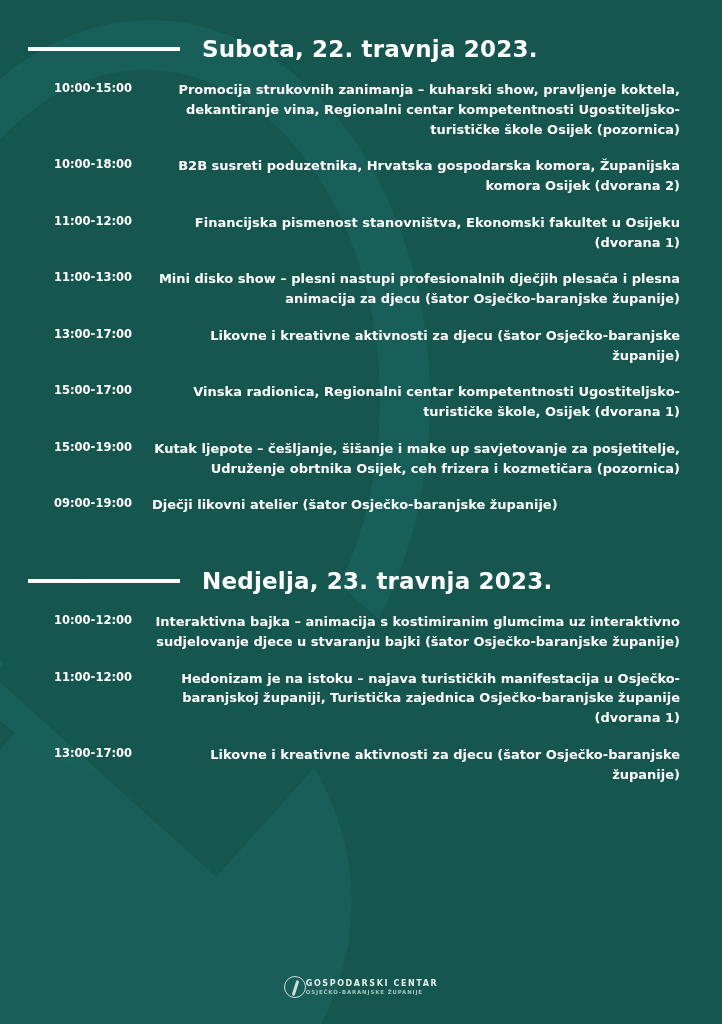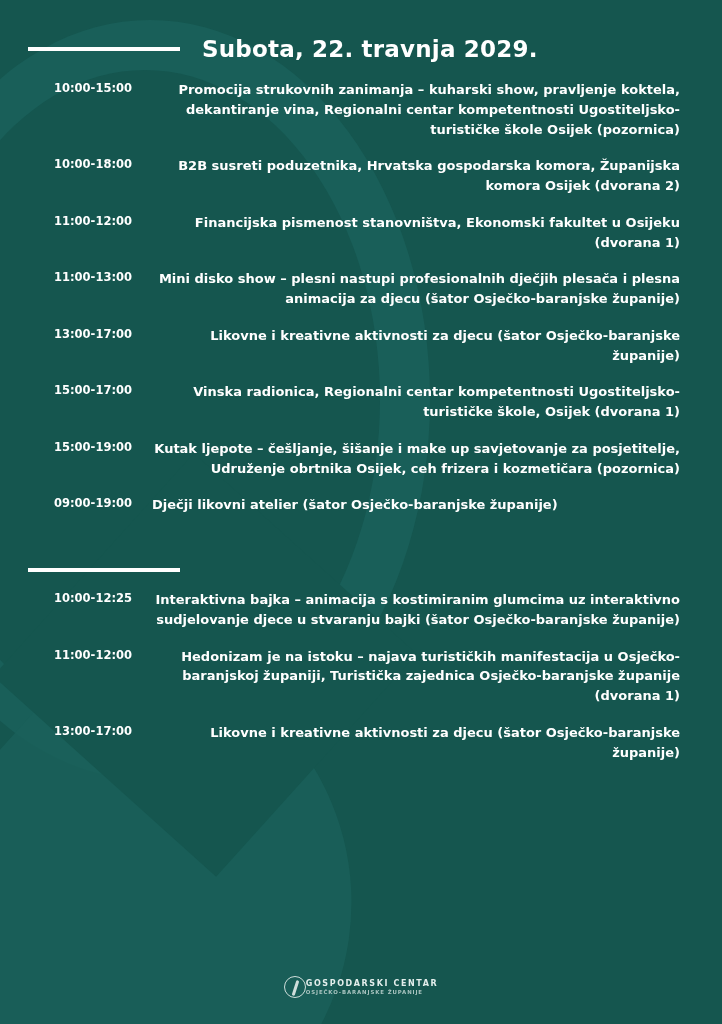--- a/index.html
+++ b/index.html
@@ -173,21 +173,21 @@
 
   <div class="bg-shape bg-arc-outer"></div>
   <div class="bg-shape bg-arc-inner"></div>
   <div class="bg-shape bg-wedge"></div>
   <div class="bg-shape bg-wedge2"></div>
 
   <div class="content">
 
     <div class="day-head">
       <div class="rule"></div>
-      <div class="day-title">Subota, 22. travnja 2029.</div>
+      <div class="day-title">Subota, 22. travnja 2023.</div>
     </div>
 
     <div class="schedule">
       <div class="rows">
 
         <div class="row">
           <div class="time">10:00-15:00</div>
           <div class="divider"></div>
           <div class="desc">Promocija strukovnih zanimanja – kuharski show, pravljenje koktela, dekantiranje vina, Regionalni centar kompetentnosti Ugostiteljsko-turističke škole  Osijek (pozornica)</div>
         </div>
@@ -232,27 +232,28 @@
           <div class="time">09:00-19:00</div>
           <div class="divider"></div>
           <div class="desc">Dječji likovni atelier (šator Osječko-baranjske županije)</div>
         </div>
 
       </div>
     </div>
 
     <div class="day-head">
       <div class="rule"></div>
+      <div class="day-title">Nedjelja, 23. travnja 2023.</div>
     </div>
 
     <div class="schedule">
       <div class="rows">
 
         <div class="row">
-          <div class="time">10:00-12:25</div>
+          <div class="time">10:00-12:00</div>
           <div class="divider"></div>
           <div class="desc">Interaktivna bajka – animacija s kostimiranim glumcima uz interaktivno sudjelovanje djece u stvaranju bajki (šator Osječko-baranjske županije)</div>
         </div>
 
         <div class="row">
           <div class="time">11:00-12:00</div>
           <div class="divider"></div>
           <div class="desc">Hedonizam je na istoku – najava turističkih manifestacija u Osječko-baranjskoj županiji, Turistička zajednica Osječko-baranjske županije (dvorana 1)</div>
         </div>
 

